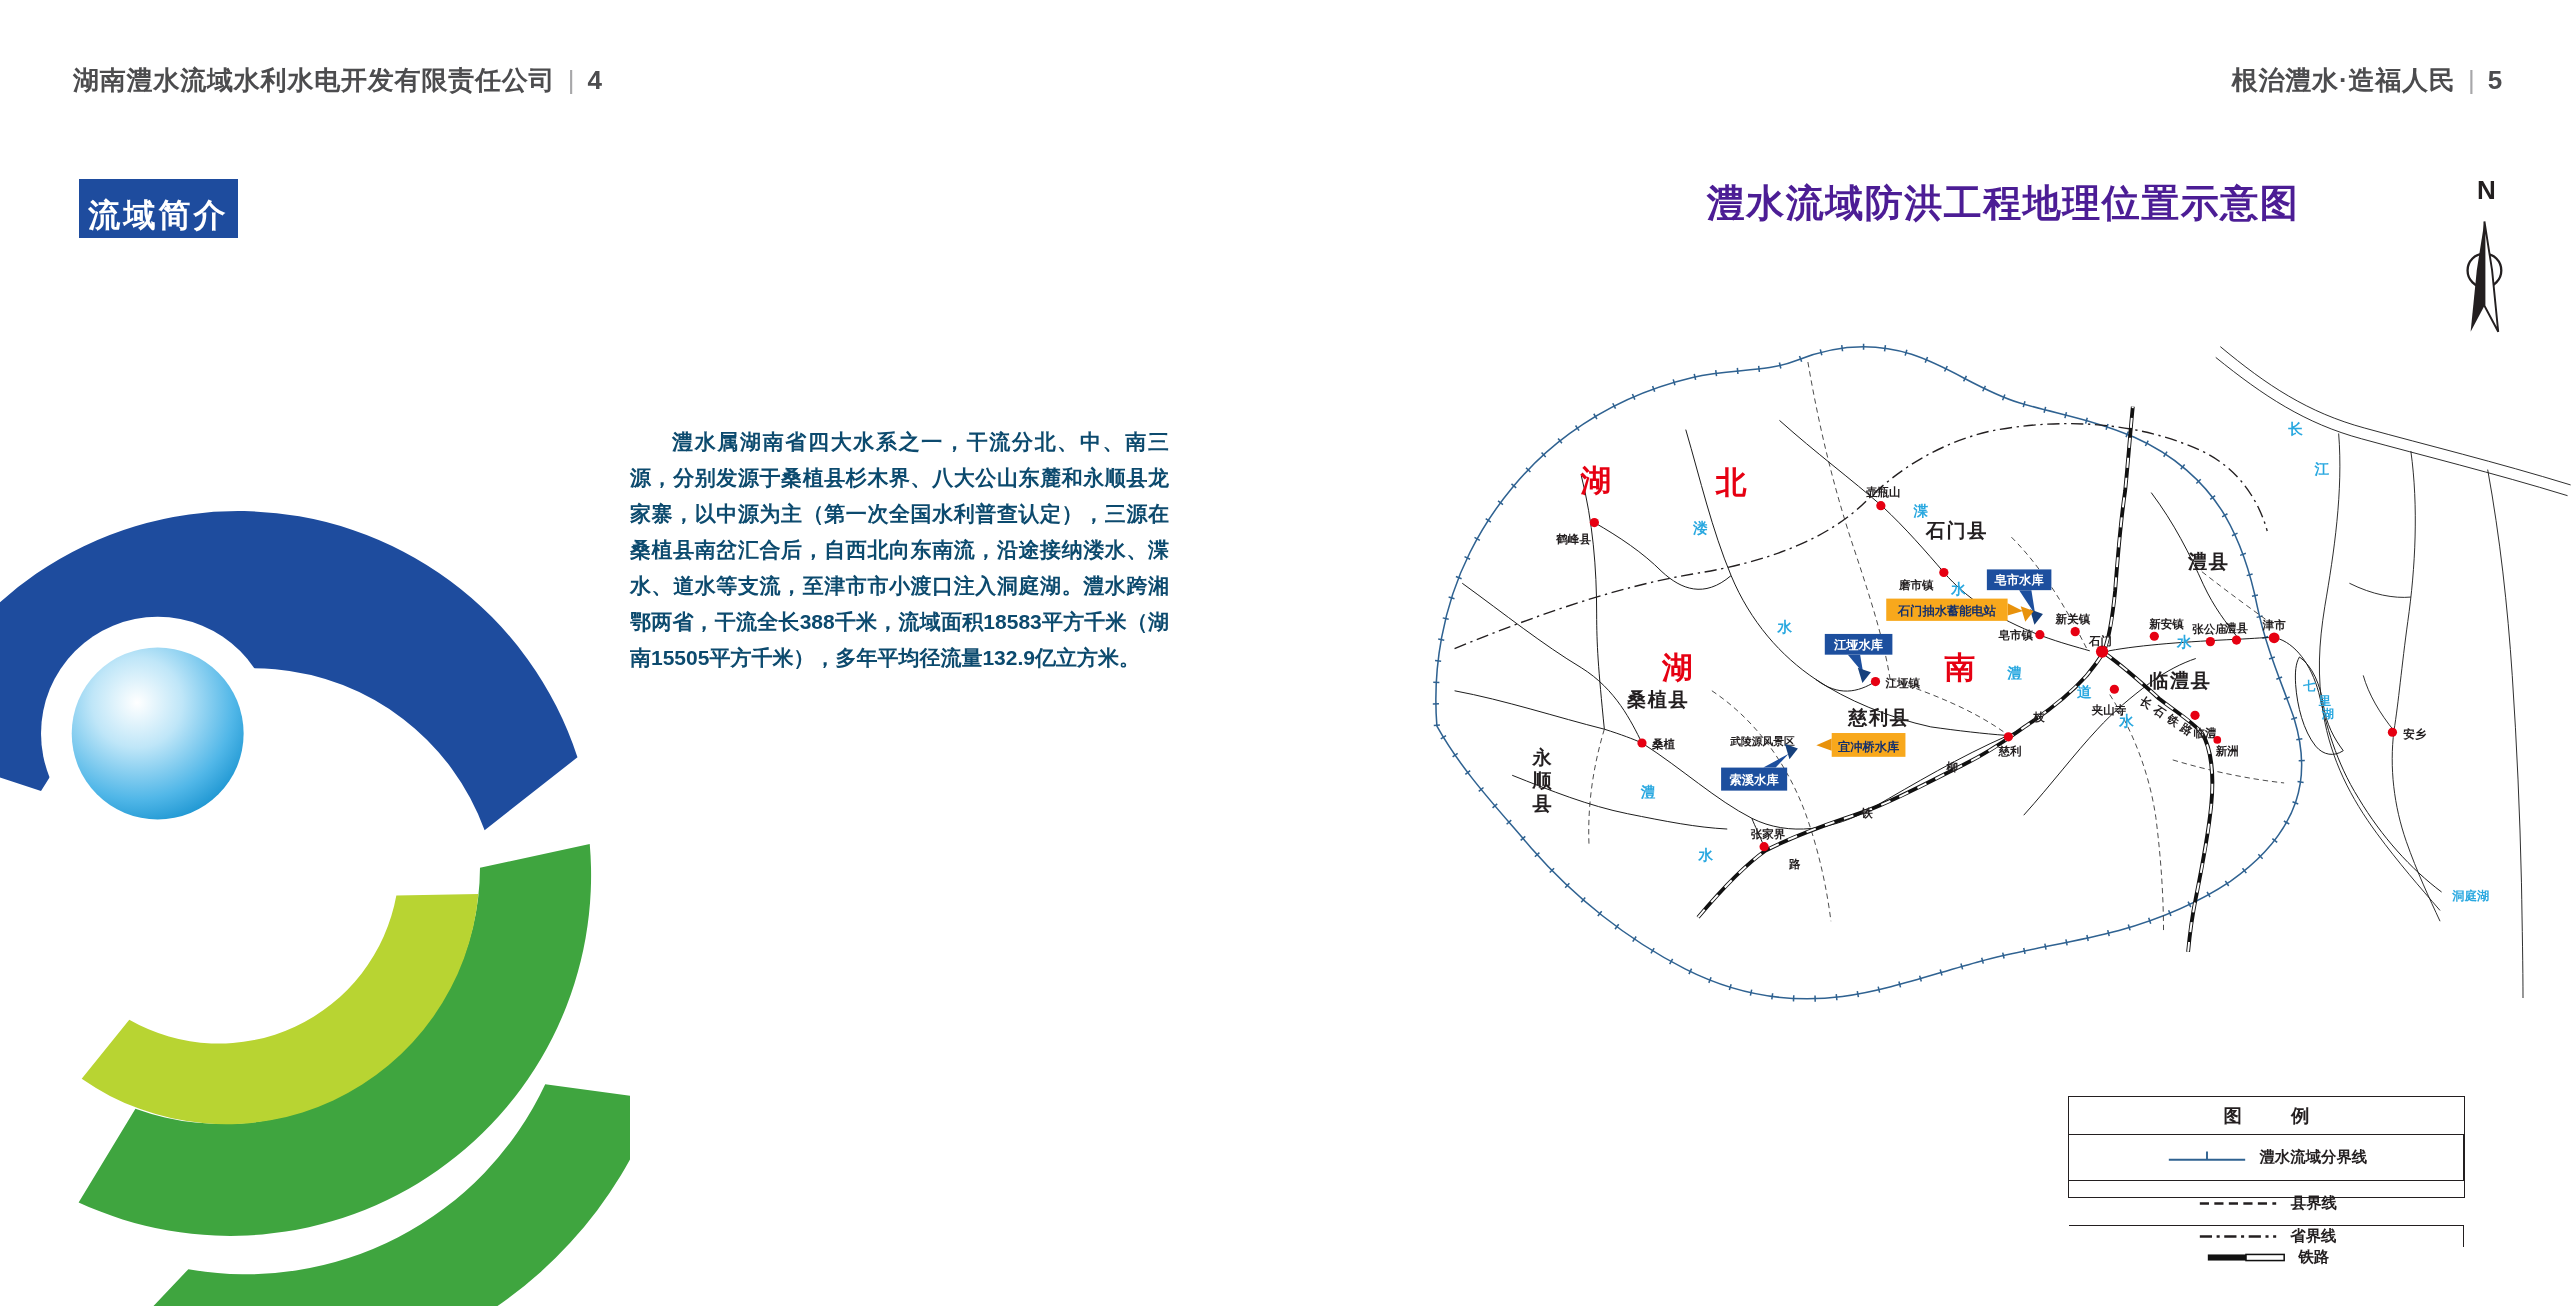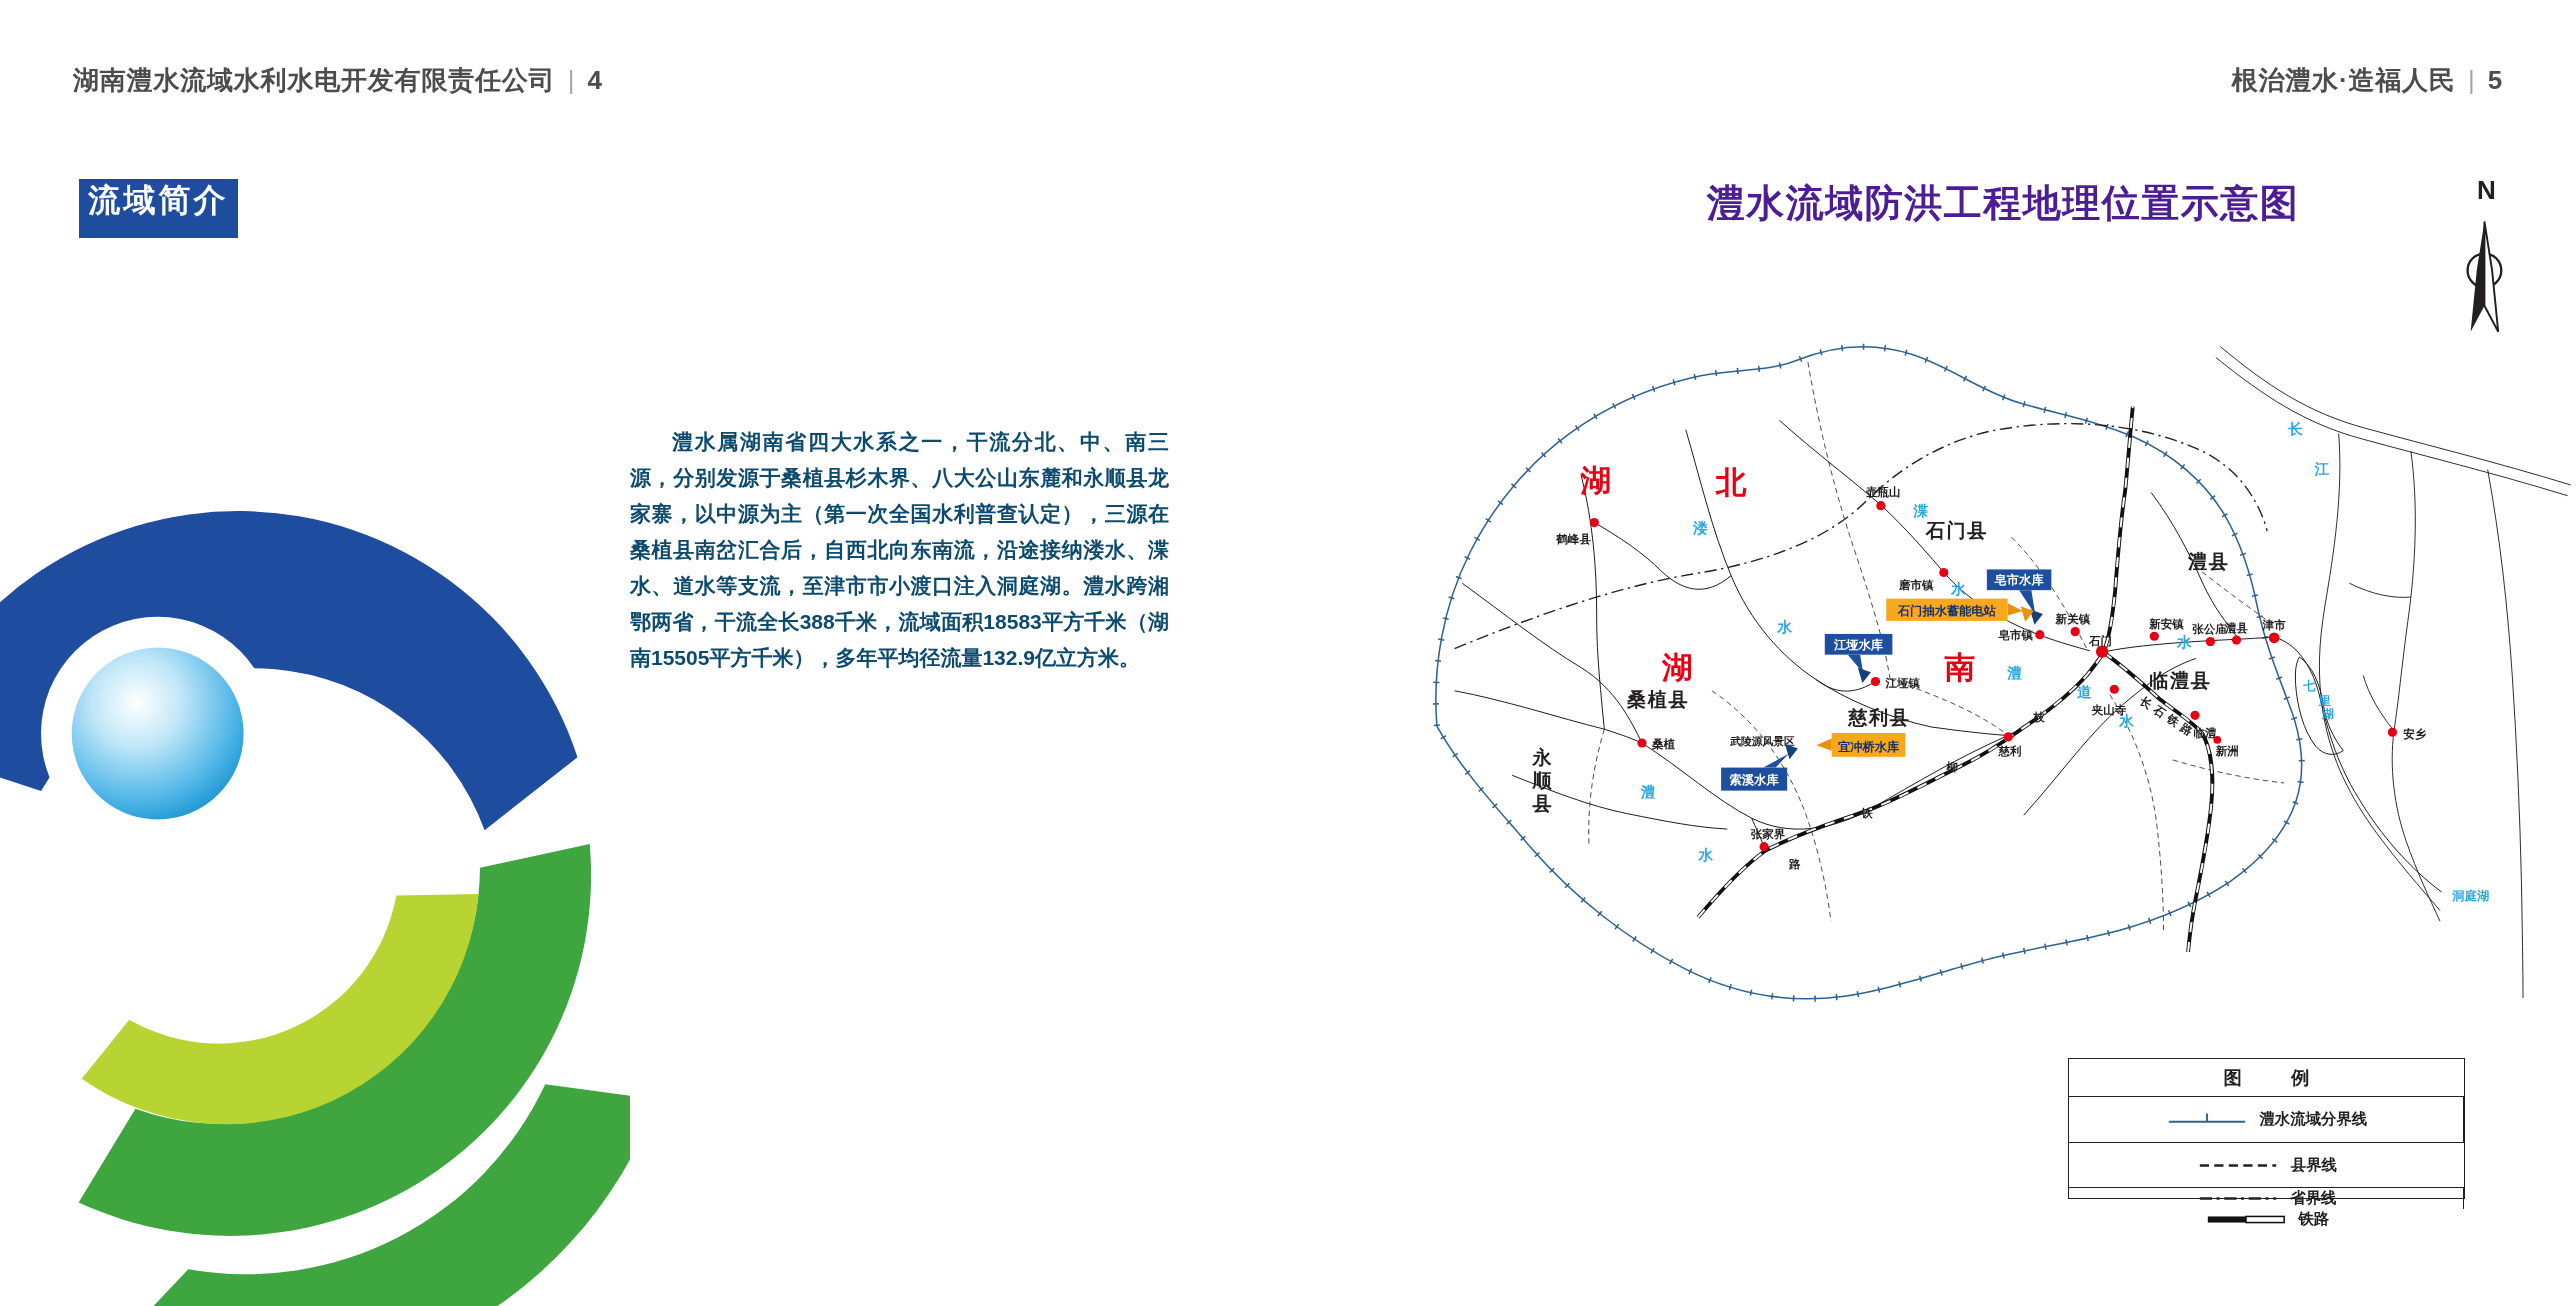--- a/index.html
+++ b/index.html
@@ -9,21 +9,21 @@
     font-family:"Liberation Sans","DejaVu Sans",sans-serif; color:#231f20;
   }
   
   .page-header { position:absolute; top:63px; font-size:26px; font-weight:bold; color:#4c4c4e; letter-spacing:0.8px; }
   .header-left { left:73px; }
   .header-right { right:73px; }
   .header-sep { color:#a7a7a9; font-weight:normal; margin:0 12.3px; }
   
   .section-badge {
     position:absolute; left:79px; top:179px; width:159px; height:59px;
-    background:#1e4c9e; color:#ffffff; display:flex; align-items:flex-start; justify-content:center;
+    background:#1e4c9e; color:#ffffff; display:flex; align-items:flex-end; justify-content:center;
     font-size:32px; font-weight:bold; letter-spacing:3.1px;
   }
   .body-text {
     position:absolute; left:630px; top:424px; width:539px;
     font-size:21px; line-height:36px; font-weight:bold; color:#0c4a6e;
     text-align:justify;
   }
   .body-text p { text-indent:2em; margin:0 0 13px 0; }
   .logo-wrap { position:absolute; left:0; top:415px; width:630px; height:891px; }
   
@@ -40,21 +40,21 @@
   .t-county { font-size:25px; font-weight:bold; fill:#231f20; letter-spacing:2px; }
   .t-town   { font-size:15px; font-weight:bold; fill:#231f20; }
   .t-scenic { font-size:14px; font-weight:bold; fill:#231f20; }
   .t-river  { font-size:19px; font-weight:bold; fill:#29a8e0; }
   .t-water-sm { font-size:16px; font-weight:bold; fill:#29a8e0; }
   .t-rail   { font-size:15px; font-weight:bold; fill:#231f20; }
   .t-co-built   { font-size:16px; font-weight:bold; fill:#ffffff; }
   .t-co-planned { font-size:16px; font-weight:bold; fill:#16316b; }
   
   .legend {
-    position:absolute; left:2068px; top:1058px; width:397px; height:141px;
+    position:absolute; left:2068px; top:1096px; width:397px; height:102px;
     border:1.5px solid #231f20; background:#ffffff;
   }
   .legend-title { height:38px; border-bottom:1.5px solid #231f20; display:flex; align-items:center; justify-content:center;
     font-size:18.4px; font-weight:bold; letter-spacing:15.4px; text-indent:15.4px; }
   .legend-grid { display:grid; grid-template-columns:1fr; grid-template-rows:46px 45px; }
   .legend-cell { display:flex; align-items:center; justify-content:center; gap:10.7px; }
   .legend-cell.c1 { border-right:1.5px solid #231f20; }
   .legend-cell.r1 { border-bottom:1.5px solid #231f20; }
   .legend-label { font-size:15.4px; font-weight:bold; color:#231f20; }
   .legend-sym { flex:0 0 auto; }

